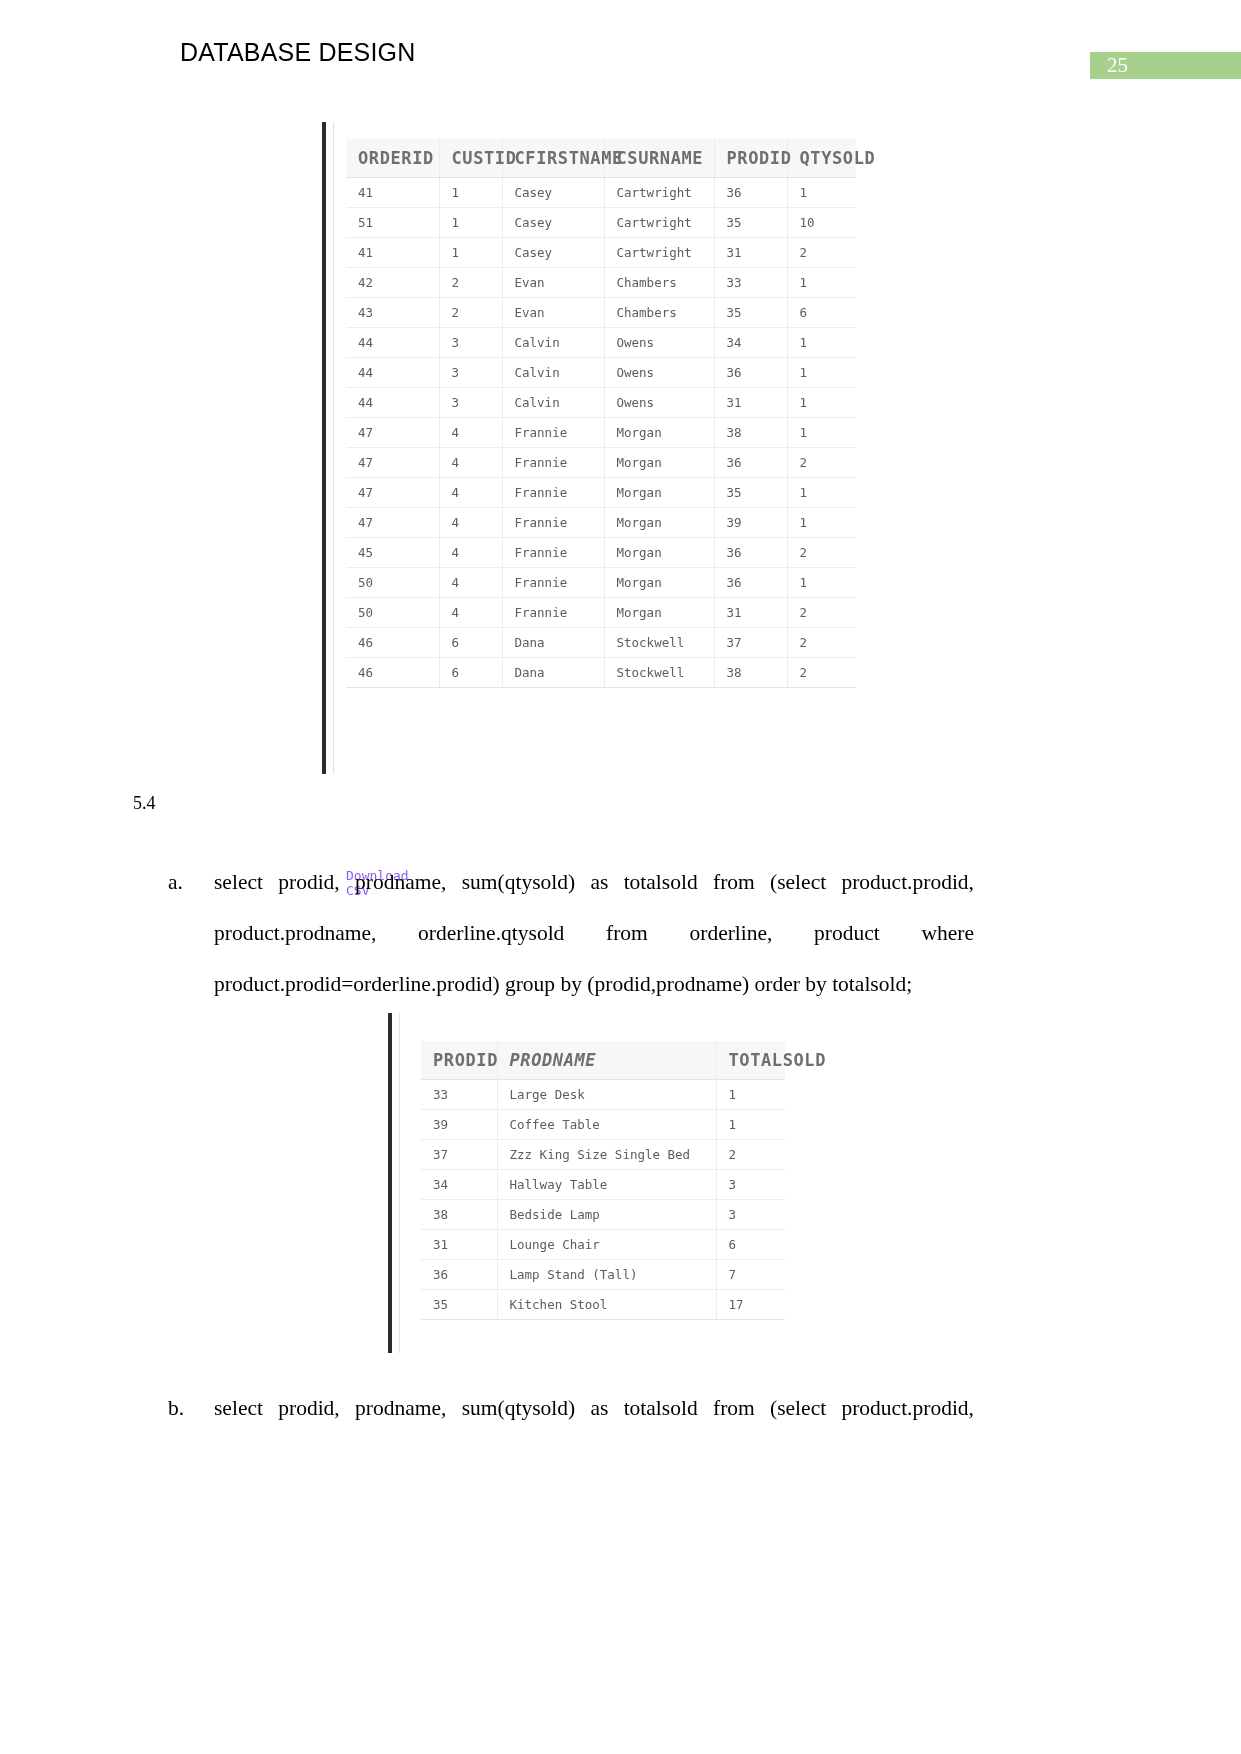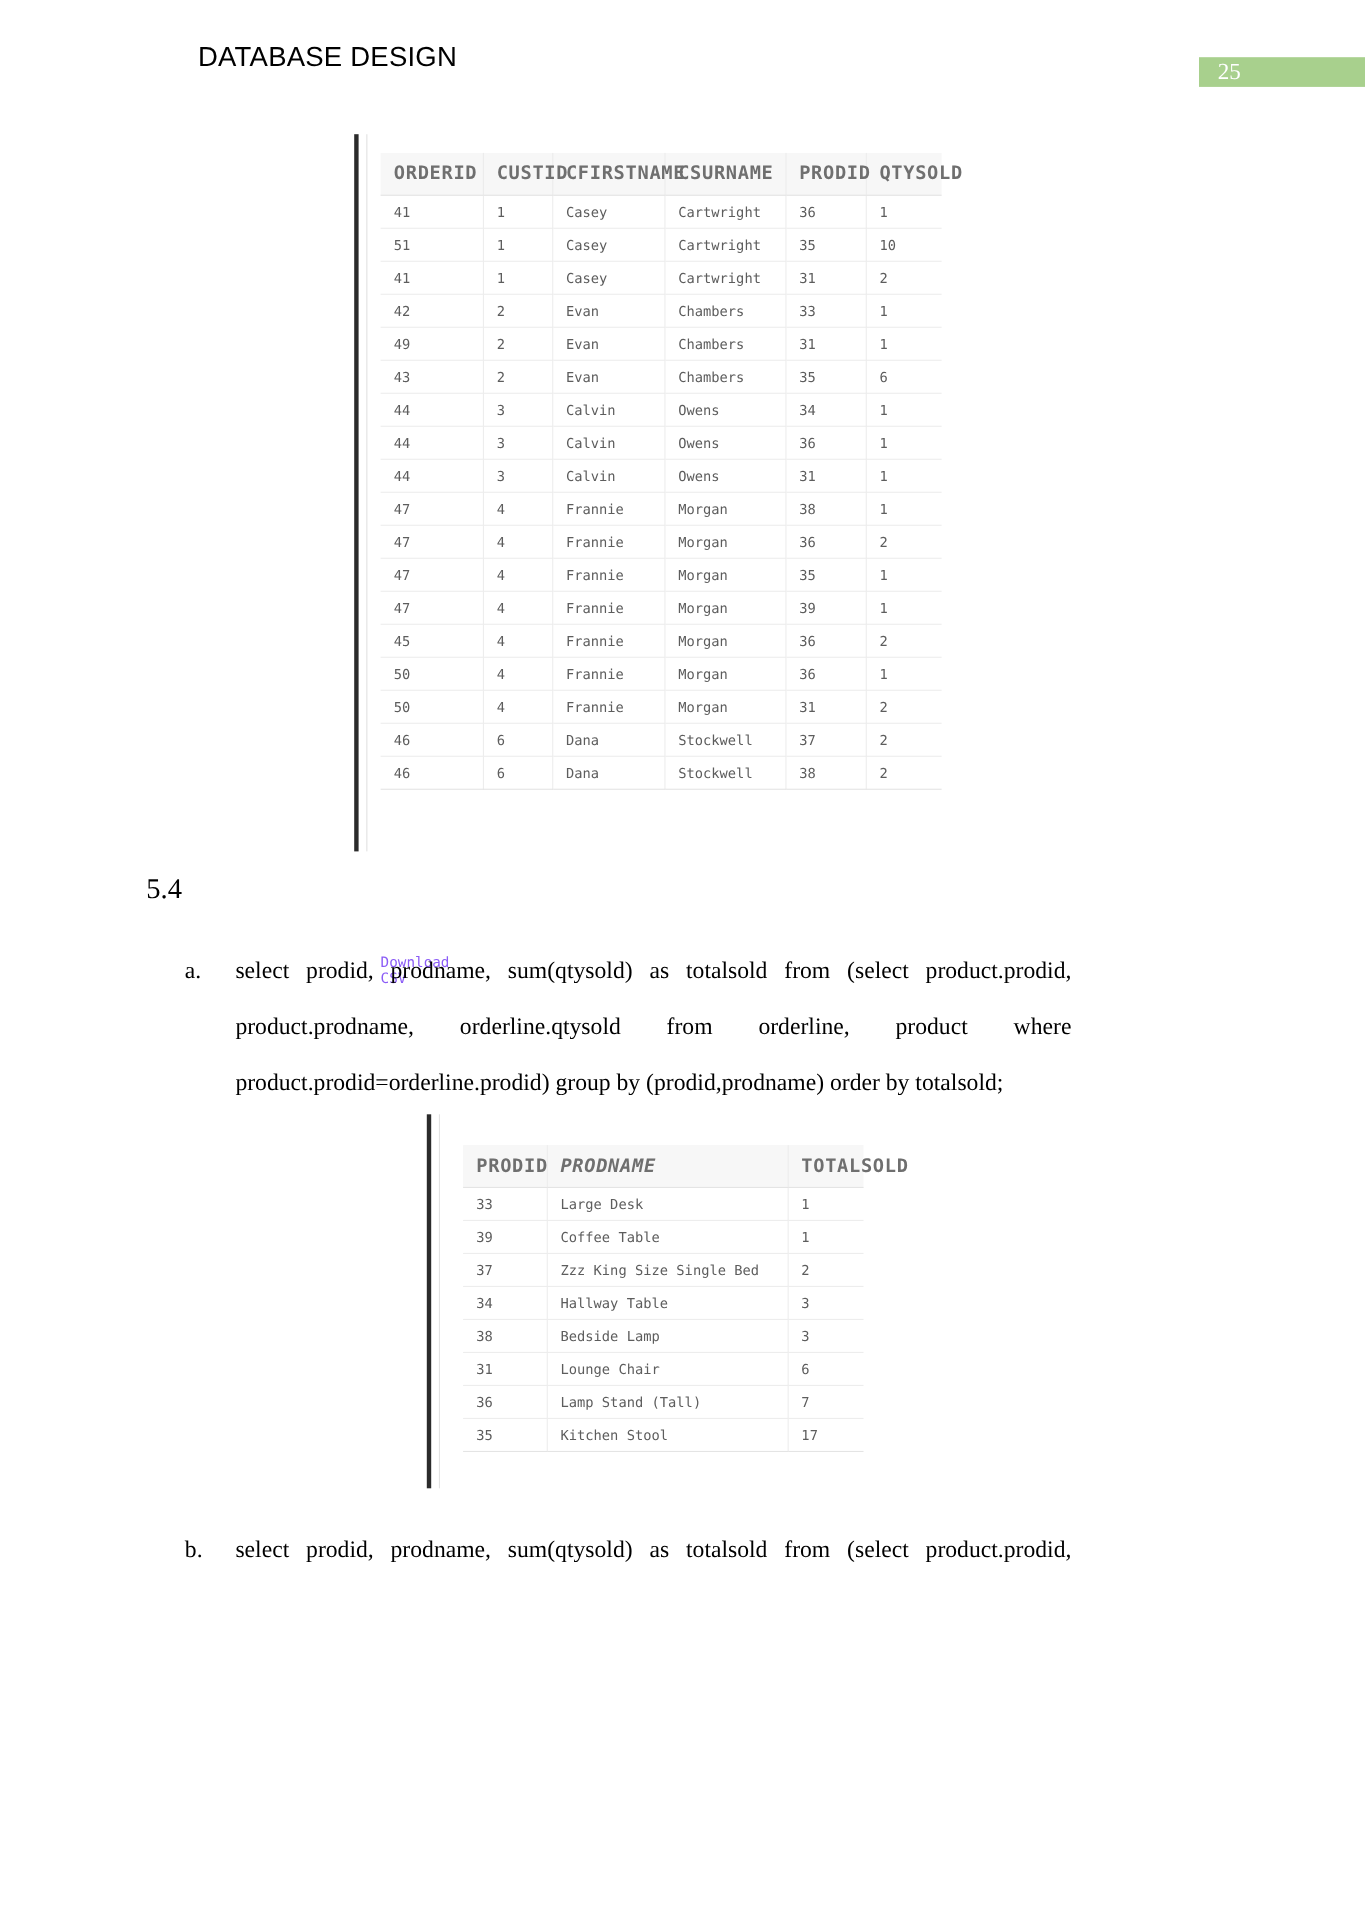--- a/index.html
+++ b/index.html
@@ -127,21 +127,21 @@
   #orderline-table col.c-csur      { width: 110px; }
   #orderline-table col.c-prodid    { width: 73px; }
   #orderline-table col.c-qty       { width: 69px; }
   #orderline-csv { position: absolute; left: 24px; top: 742px; }
 
   
   .section-heading {
     position: absolute;
     left: 133px;
     top: 793px;
-    font-size: 26px;
+    font-size: 18px;
     font-family: "Liberation Serif", serif;
   }
 
   
   .list-item {
     position: absolute;
     font-family: "Liberation Serif", serif;
     font-size: 21.5px;
     line-height: 51px;
   }
@@ -241,28 +241,20 @@
             <td>Cartwright</td>
             <td>31</td>
             <td>2</td>
           </tr>
           <tr>
             <td>42</td>
             <td>2</td>
             <td>Evan</td>
             <td>Chambers</td>
             <td>33</td>
-            <td>1</td>
-          </tr>
-          <tr>
-            <td>49</td>
-            <td>2</td>
-            <td>Evan</td>
-            <td>Chambers</td>
-            <td>31</td>
             <td>1</td>
           </tr>
           <tr>
             <td>43</td>
             <td>2</td>
             <td>Evan</td>
             <td>Chambers</td>
             <td>35</td>
             <td>6</td>
           </tr>

